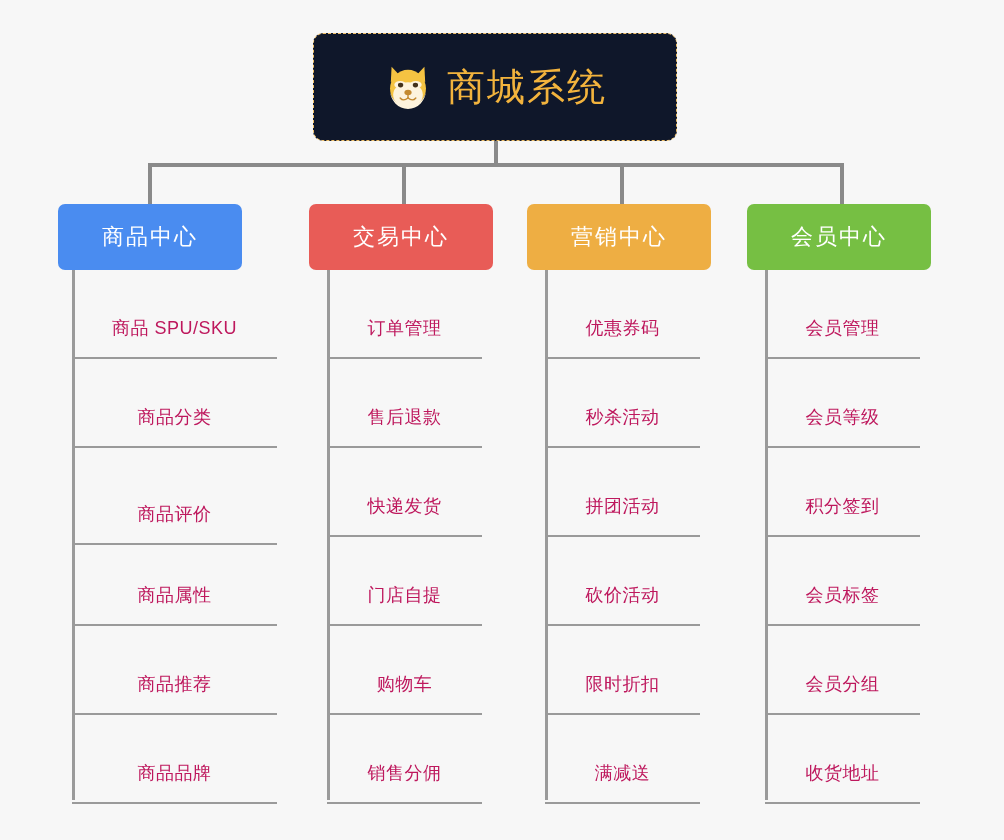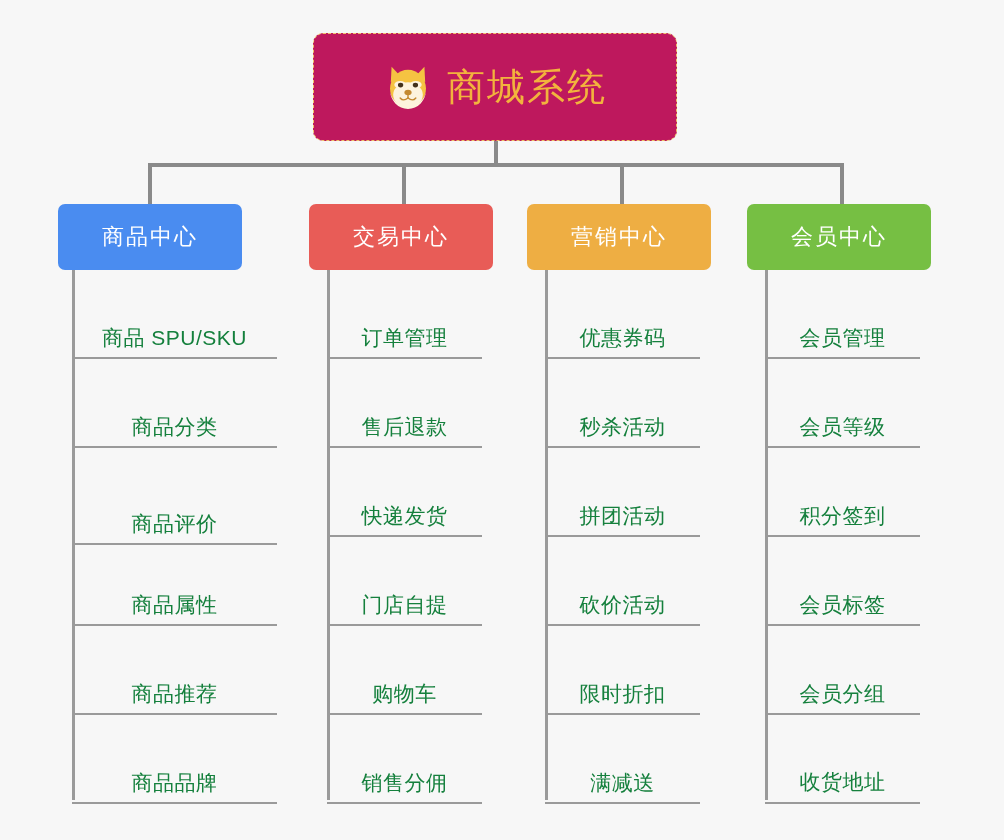--- a/index.html
+++ b/index.html
@@ -22,21 +22,21 @@
   }
 
   
   .root-node {
     position: absolute;
     left: 313px;
     top: 33px;
     width: 364px;
     height: 108px;
     box-sizing: border-box;
-    background: #be185d;
+    background: #0f172a;
     border: 1px dashed #f0c068;
     border-radius: 10px;
     display: flex;
     align-items: center;
     justify-content: center;
     gap: 14px;
   }
   .root-title {
     font-size: 38px;
     color: #f2b33d;
@@ -108,24 +108,24 @@
     position: absolute;
     left: 0;
     height: 89px;
     box-sizing: border-box;
     border-bottom: 2px solid #9a9a9a;
     display: flex;
     align-items: flex-end;
     justify-content: center;
   }
   .item-label {
-    font-size: 21px;
-    color: #15803d;
+    font-size: 18px;
+    color: #be185d;
     line-height: 1;
-    padding-bottom: 9px;
+    padding-bottom: 20px;
     white-space: nowrap;
     letter-spacing: 0.5px;
   }
 </style>
 </head>
 <body>
 
 <div id="canvas">
 
   <div class="root-node">

